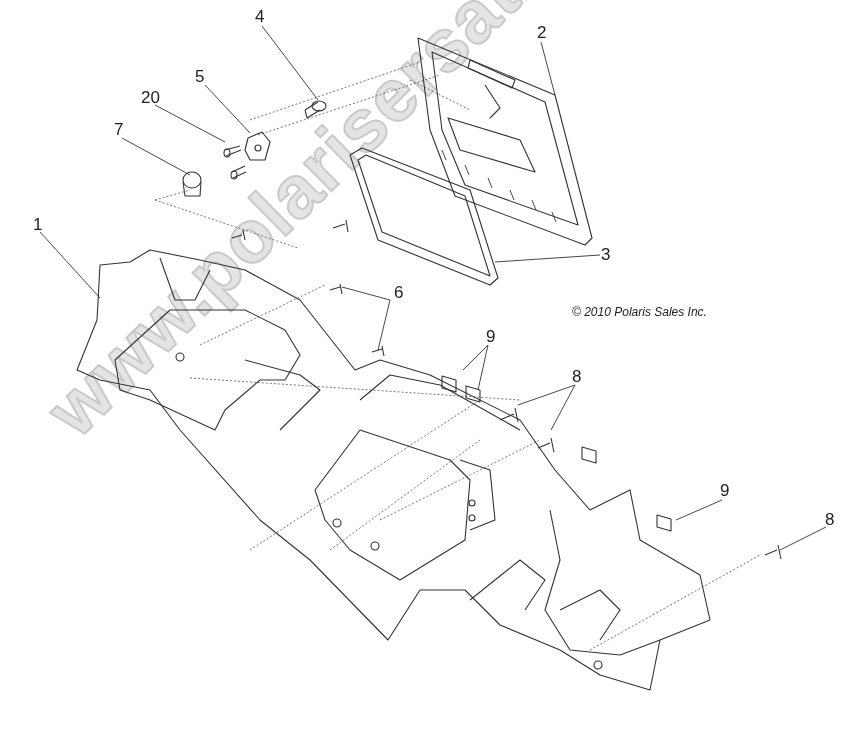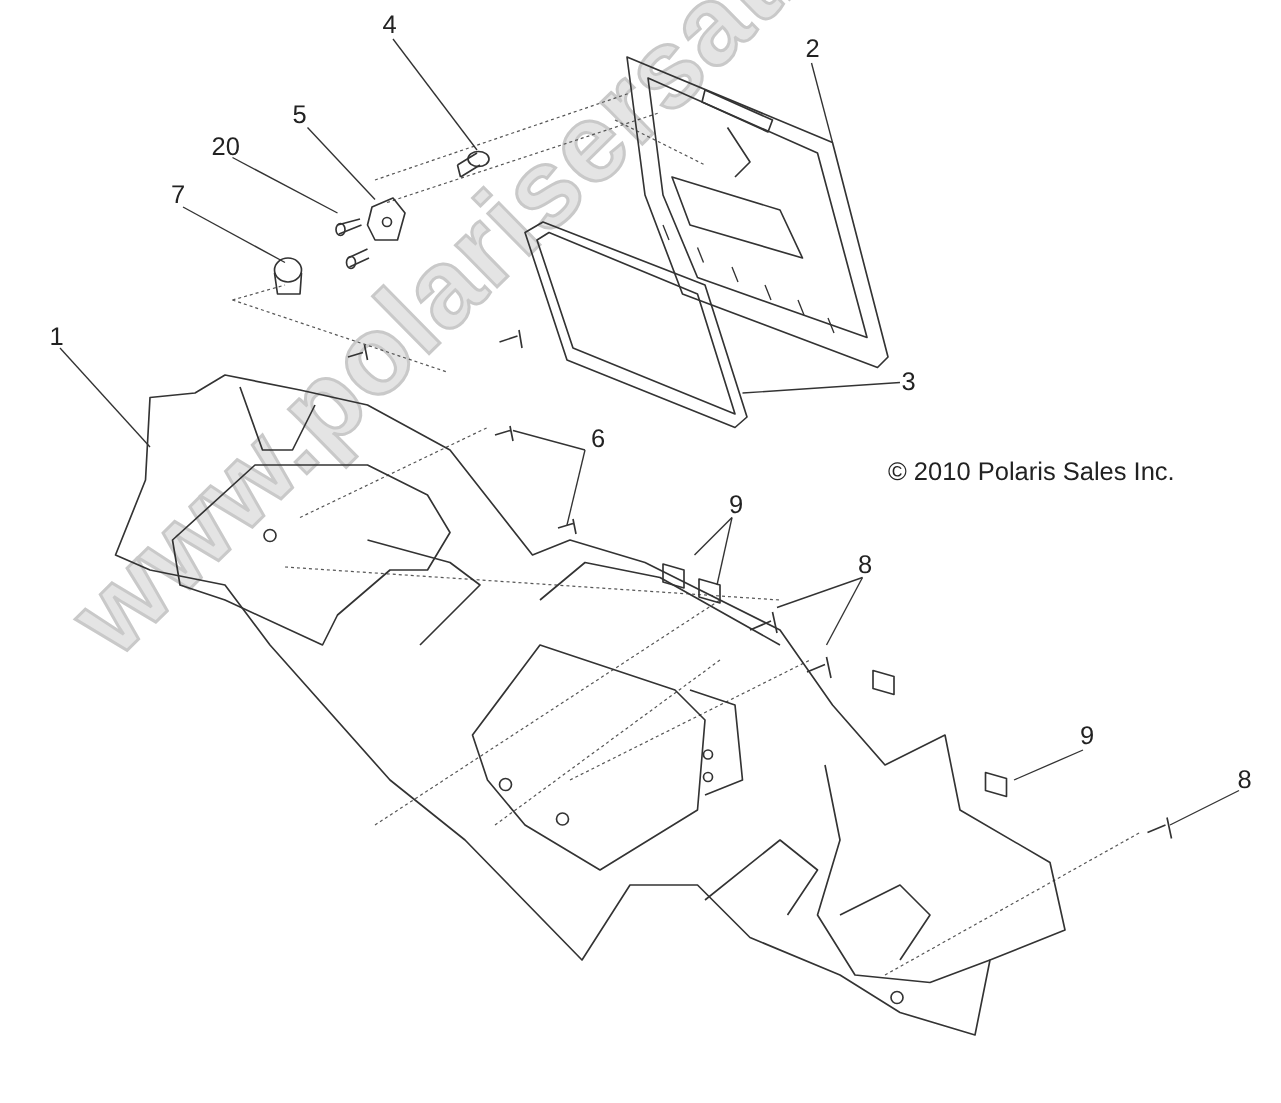--- a/index.html
+++ b/index.html
@@ -1,19 +1,19 @@
 <!DOCTYPE html>
 <html><head>
 <meta charset="utf-8">
 <style>
   html,body{margin:0;padding:0;background:#fff;}
   body{width:854px;height:735px;position:relative;overflow:hidden;font-family:"Liberation Sans",sans-serif;}
   #stage{position:absolute;left:0;top:0;width:854px;height:735px;}
   .callout{position:absolute;font-size:17px;color:#222;line-height:1;}
-  .copyright{position:absolute;left:592px;top:305px;font-size:17px;color:#222;white-space:nowrap;}
+  .copyright{position:absolute;left:572px;top:305px;font-size:12px;color:#222;white-space:nowrap;font-style:italic;}
   .watermark{position:absolute;left:30px;top:392px;transform-origin:0 0;transform:rotate(-44.5deg);
     font-size:74px;font-weight:bold;color:#e4e4e4;-webkit-text-stroke:2px #c9c9c9;white-space:nowrap;letter-spacing:1px;}
   svg{position:absolute;left:0;top:0;}
 </style>
 </head>
 <body>
 
 <div id="stage">
 
   <div class="watermark">www.polarisersatzteile.de</div>

